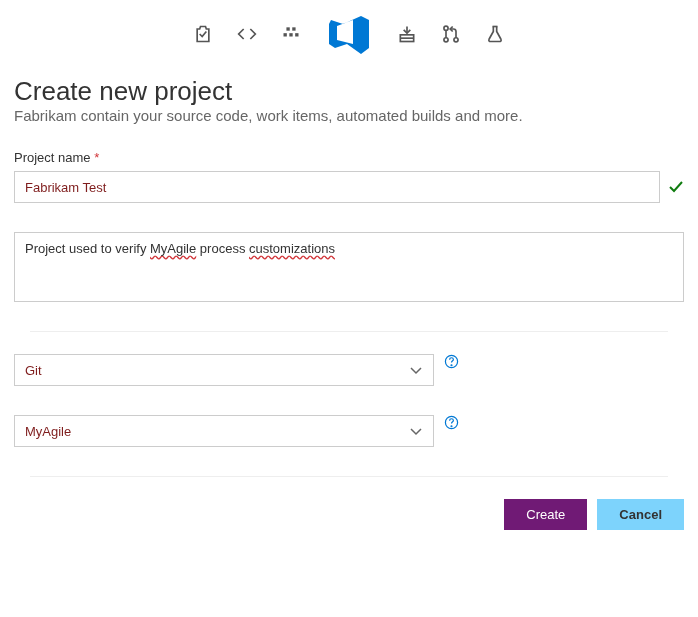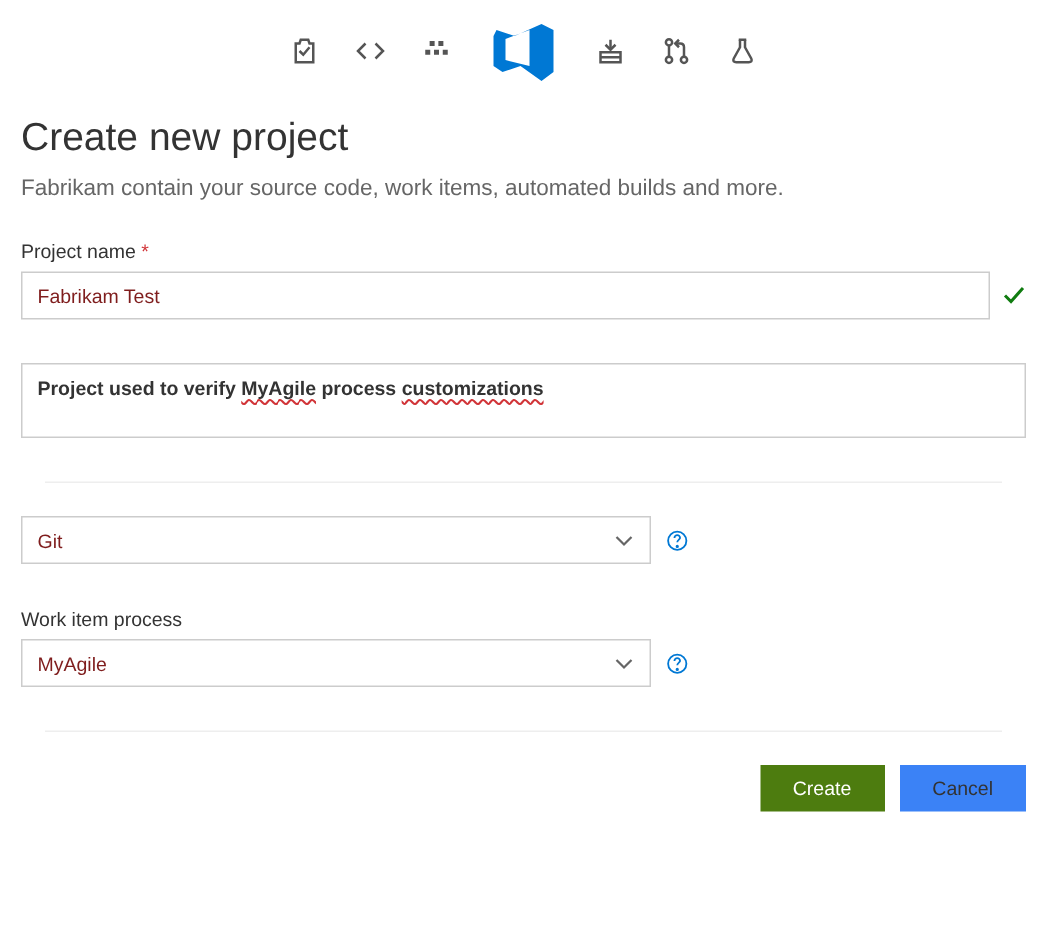--- a/index.html
+++ b/index.html
@@ -26,21 +26,20 @@
       display: inline-flex;
       align-items: center;
       justify-content: center;
     }
     .toolbar .icon svg { width: 20px; height: 20px; }
     .toolbar .logo { width: 48px; height: 48px; }
     h1 {
       font-size: 26px;
       font-weight: 400;
       color: #333;
-      margin-bottom: 10px;
     }
     .subtitle {
       font-size: 15px;
       color: #666;
       margin-bottom: 26px;
     }
     .field-group { margin-bottom: 29px; }
     .field-label {
       font-size: 13px;
       color: #333;
@@ -57,38 +56,37 @@
       width: 100%;
       border: 1px solid #ccc;
       padding: 7px 10px;
       font-size: 13px;
       font-family: inherit;
       color: #7f1d1d;
       background: #fff;
     }
     .text-input { height: 32px; flex: 1; }
     .textarea-input {
-      height: 50px;
+      height: 70px;
       resize: none;
-      font-weight: bold;
     }
     .check-icon {
       color: #107c10;
       width: 16px; height: 16px;
       display: inline-flex;
     }
     .check-icon svg { width: 16px; height: 16px; }
     .divider {
       border: none;
       border-top: 1px solid #eee;
       margin: 10px 16px 22px 16px;
     }
     .select-wrapper {
       display: flex;
-      align-items: center;
+      align-items: flex-start;
       gap: 10px;
     }
     .select-input {
       width: 420px;
       height: 32px;
       position: relative;
       display: flex;
       align-items: center;
       justify-content: space-between;
       cursor: pointer;
@@ -113,26 +111,27 @@
       margin-top: 20px;
     }
     .btn {
       border: none;
       padding: 8px 22px;
       font-size: 13px;
       font-family: inherit;
       cursor: pointer;
     }
     .btn-primary {
-      background: #4d7c0f;
+      background: #701a75;
       color: #fff;
     }
     .btn-secondary {
-      background: #3b82f6;
-      color: #333;
+      background: #7dd3fc;
+      color: #333;
+      font-weight: bold;
     }
     .underline-squiggle {
       text-decoration: underline;
       text-decoration-style: wavy;
       text-decoration-color: #d13438;
       text-underline-offset: 2px;
     }
     .desc-content {
       font-size: 13px;
       color: #333;
@@ -235,21 +234,20 @@
       <svg viewBox="0 0 16 16" fill="none" stroke="currentColor" stroke-width="1.3">
         <circle cx="8" cy="8" r="6.5"></circle>
         <path d="M6 6c0-1 1-2 2-2s2 1 2 2c0 1-2 1.5-2 3"></path>
         <circle cx="8" cy="12" r="0.5" fill="currentColor"></circle>
       </svg>
     </span>
   </div>
 </div>
 
 <div class="field-group">
-  <label class="field-label">Work item process</label>
   <div class="select-wrapper">
     <div class="select-input">
       <span>MyAgile</span>
       <span class="chevron">
         <svg viewBox="0 0 14 14" fill="none" stroke="currentColor" stroke-width="1.5">
           <path d="M2 5l5 5 5-5"></path>
         </svg>
       </span>
     </div>
     <span class="help-icon">

